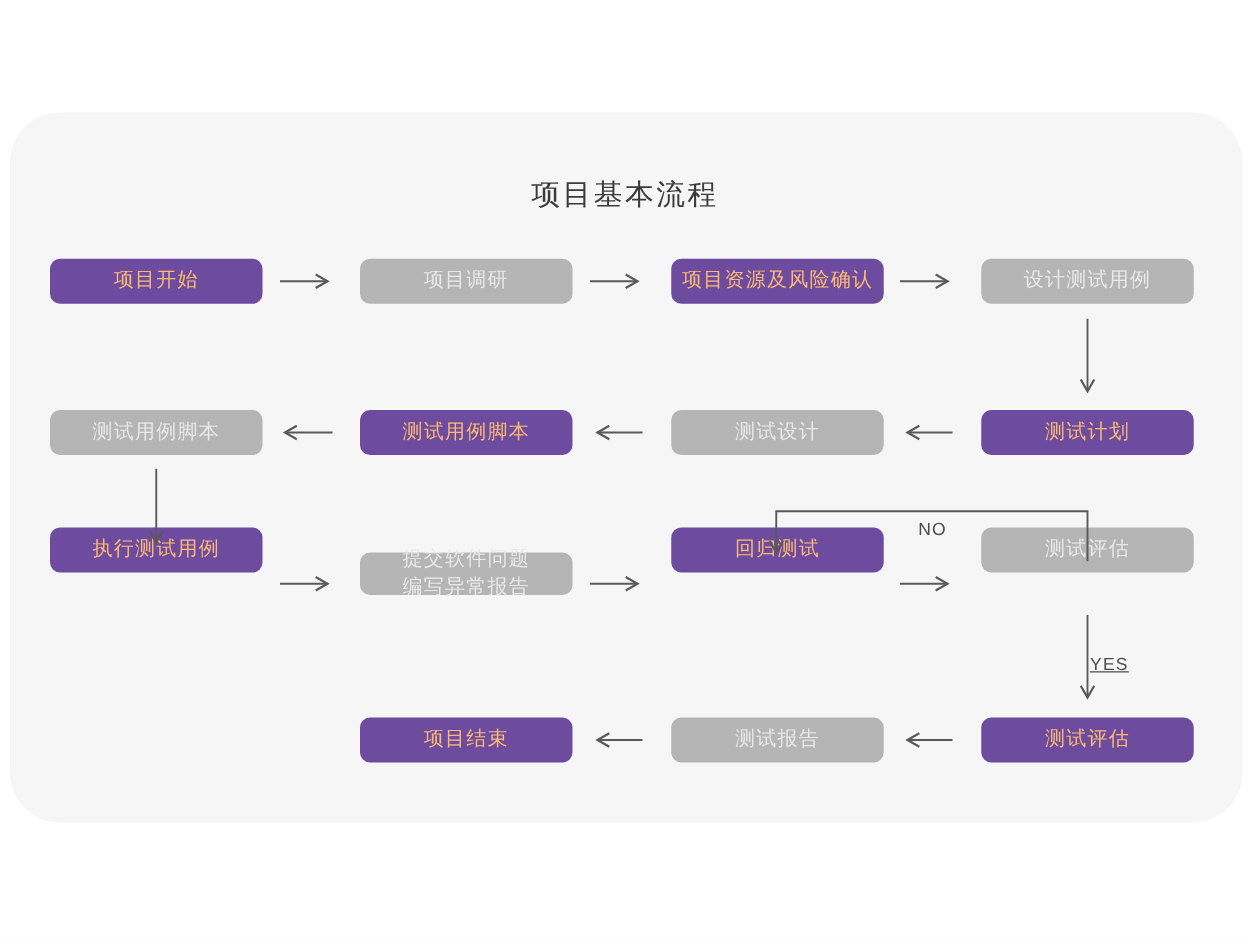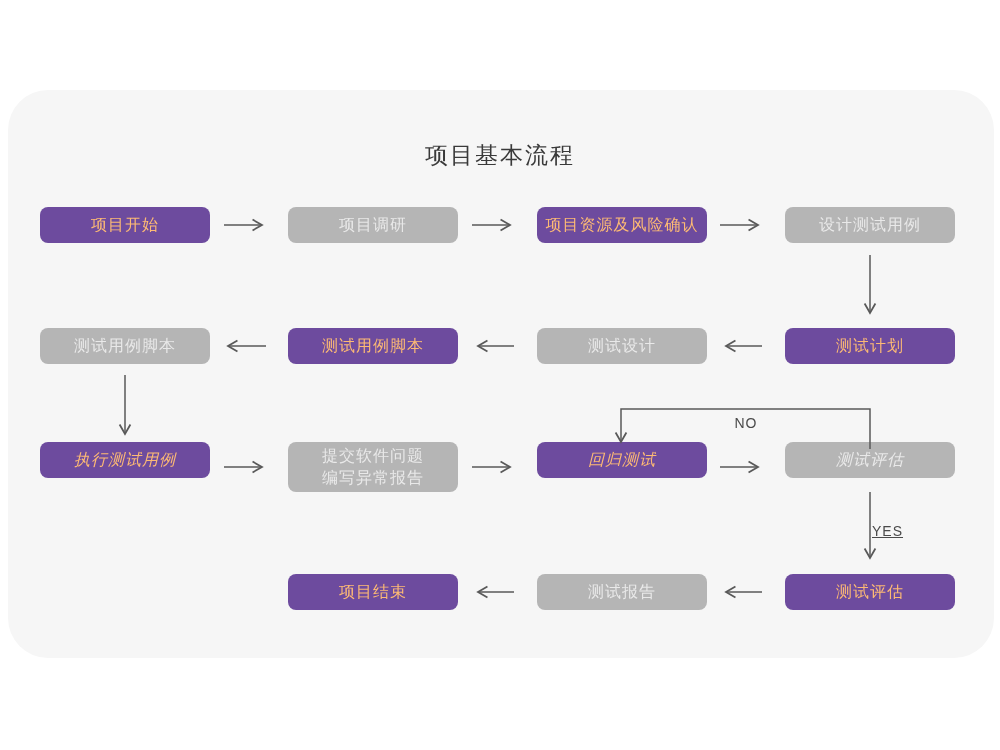--- a/index.html
+++ b/index.html
@@ -35,23 +35,23 @@
     align-items: center;
     justify-content: center;
     font-size: 16px;
     letter-spacing: 1px;
     text-align: center;
     line-height: 1.4;
     white-space: pre-line;
   }
   .node.purple { background: var(--purple, #6d4b9e); color: #fdba74; }
   .node.gray   { background: var(--gray, #b5b5b5);  color: var(--gray-text, #e9e9e9); }
-  .r1 { top: 207px; } .r2 { top: 328px; } .r3 { top: 442px; font-style: italic; } .r4 { top: 574px; }
+  .r1 { top: 207px; } .r2 { top: 328px; } .r3 { top: 422px; } .r4 { top: 574px; }
   .c1 { left: 40px; } .c2 { left: 288px; } .c3 { left: 537px; } .c4 { left: 785px; }
-  .tall { top: 442px; height: 50px; }
+  .tall { top: 442px; height: 34px; }
   .arrows { position: absolute; left: 0; top: 0; }
   .edge-label {
     position: absolute;
     font-size: 14px;
     letter-spacing: 1px;
     color: var(--label-color, #4a4a4a);
   }
   .no-label  { left: 726px; top: 415px; width: 40px; text-align: center; }
   .yes-label { left: 872px; top: 523px; text-decoration: underline; }
 </style>

